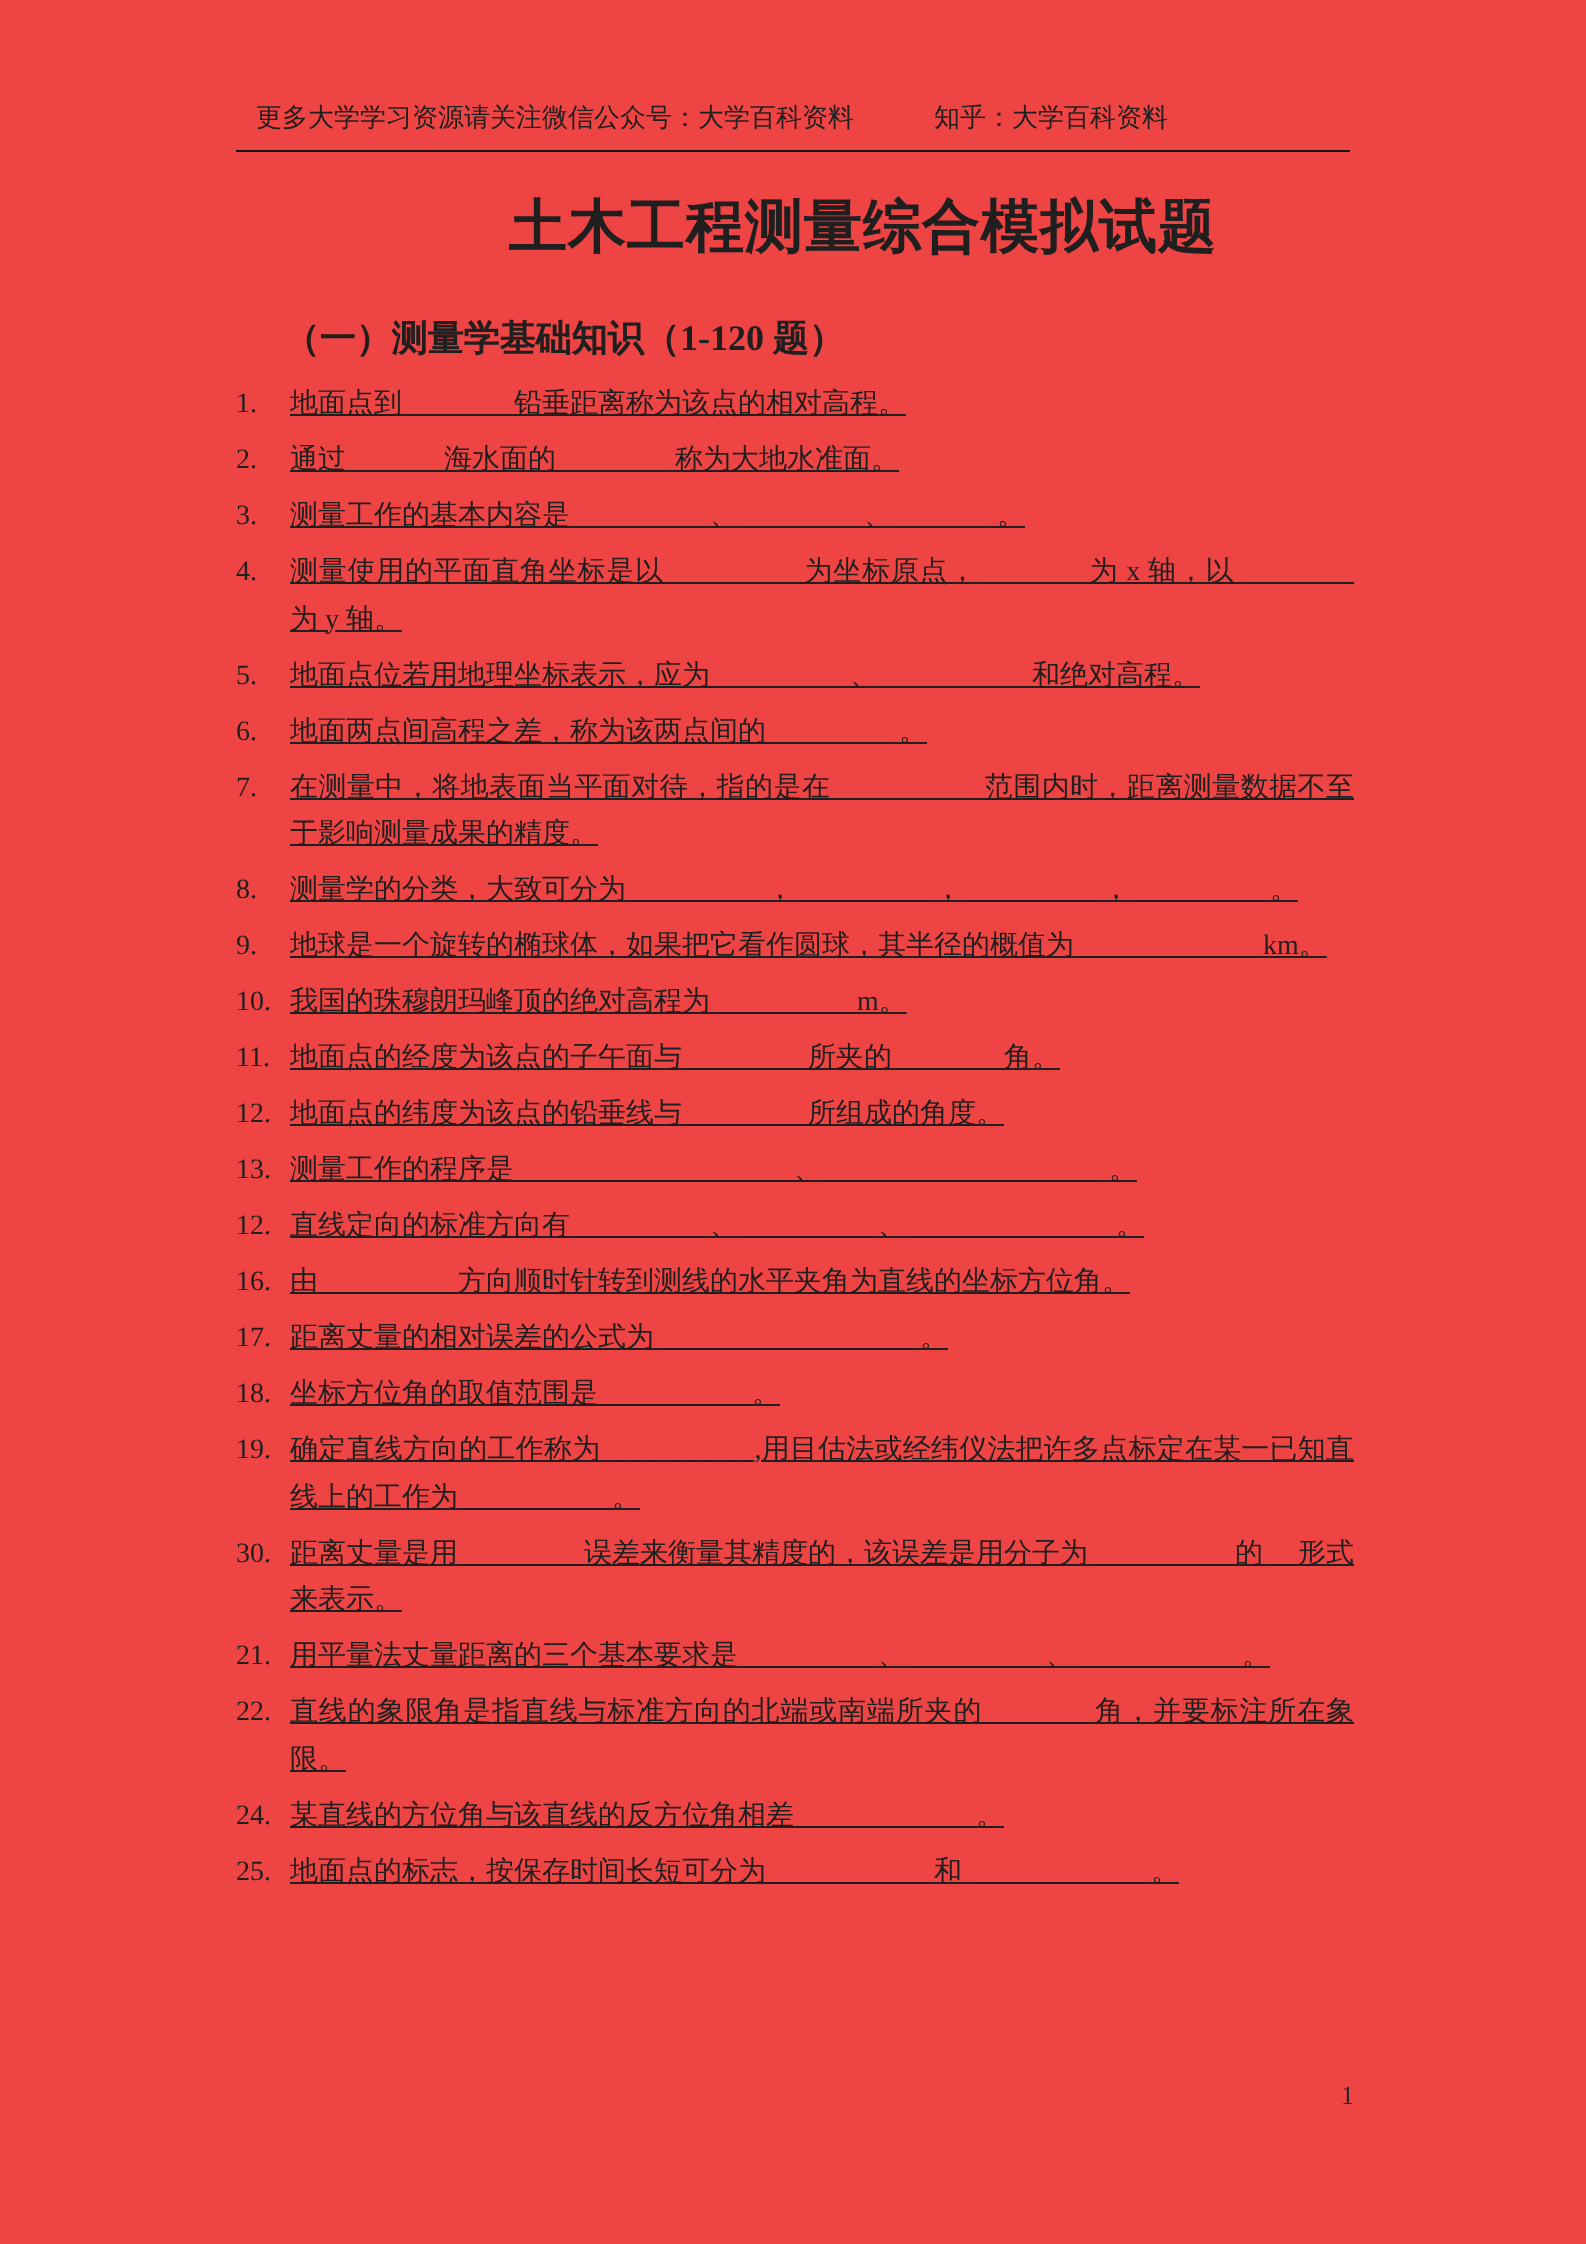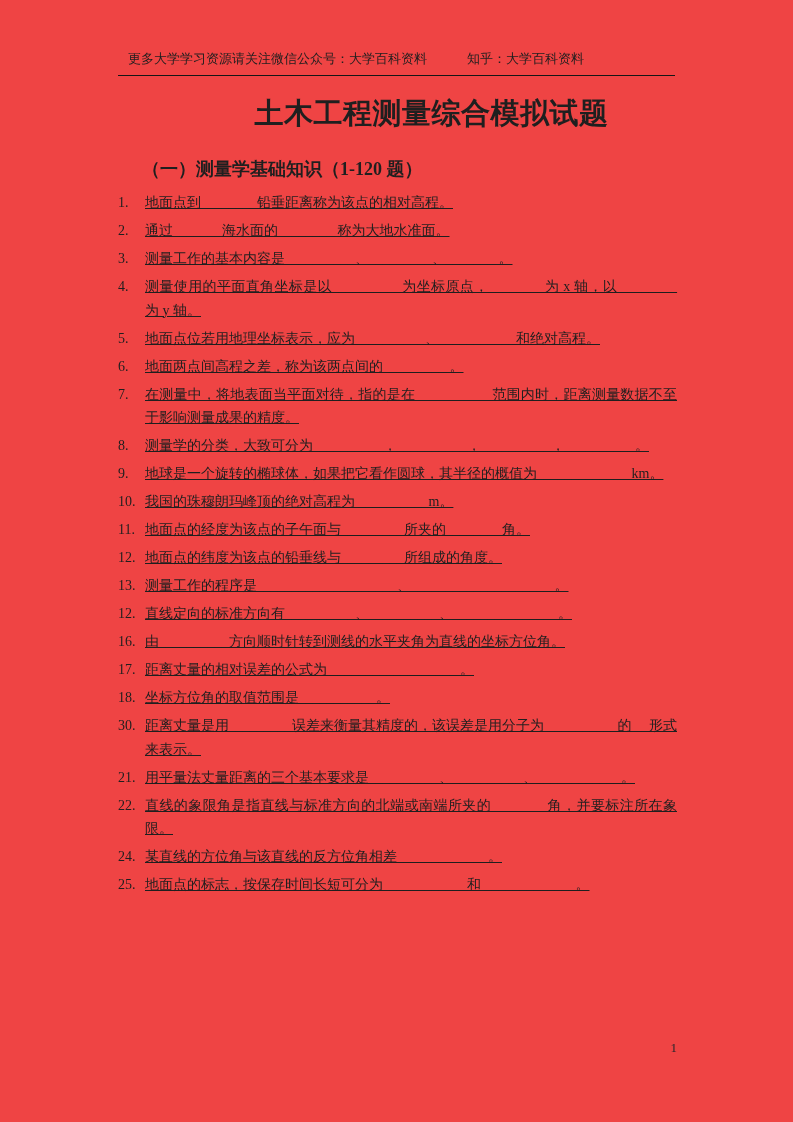--- a/index.html
+++ b/index.html
@@ -146,20 +146,24 @@
       </div>
       <div class="question-item">
         <span class="qnum">17.</span>
         <div class="qtext">距离丈量的相对误差的公式为 __________________ 。</div>
       </div>
       <div class="question-item">
         <span class="qnum">18.</span>
         <div class="qtext">坐标方位角的取值范围是___________。</div>
       </div>
       <div class="question-item">
+        <span class="qnum">19.</span>
+        <div class="qtext">确定直线方向的工作称为___________,用目估法或经纬仪法把许多点标定在某一已知直线上的工作为___________。</div>
+      </div>
+      <div class="question-item">
         <span class="qnum">30.</span>
         <div class="qtext">距离丈量是用_________误差来衡量其精度的，该误差是用分子为 __________的 __形式来表示。</div>
       </div>
       <div class="question-item">
         <span class="qnum">21.</span>
         <div class="qtext">用平量法丈量距离的三个基本要求是__________、__________、____________。</div>
       </div>
       <div class="question-item">
         <span class="qnum">22.</span>
         <div class="qtext">直线的象限角是指直线与标准方向的北端或南端所夹的________角，并要标注所在象限。</div>

